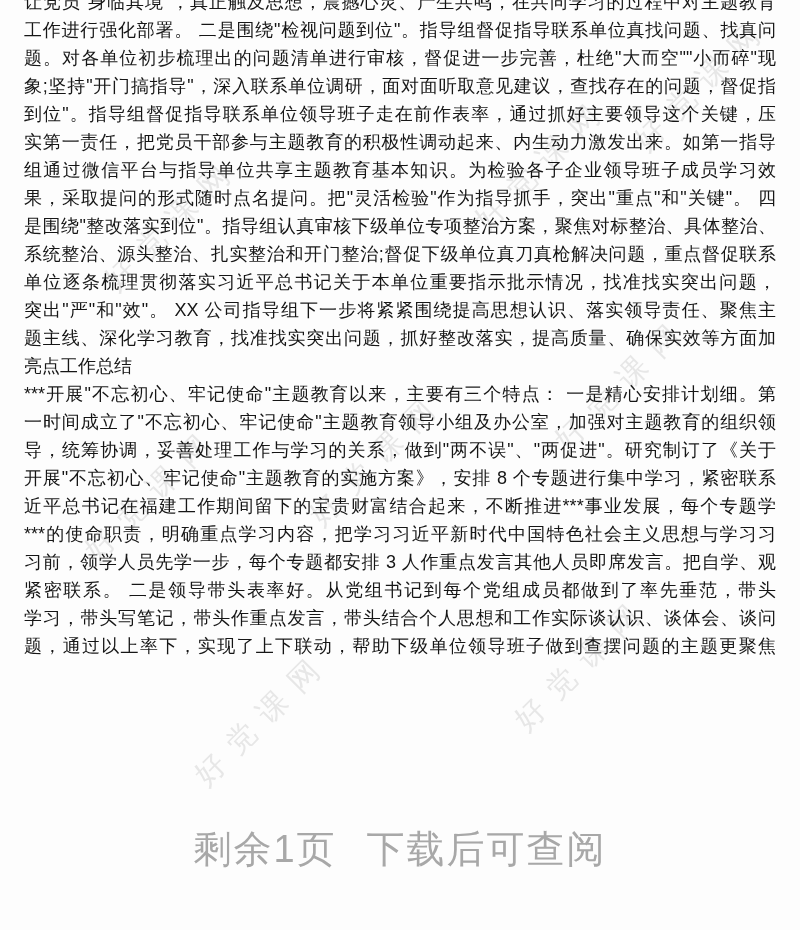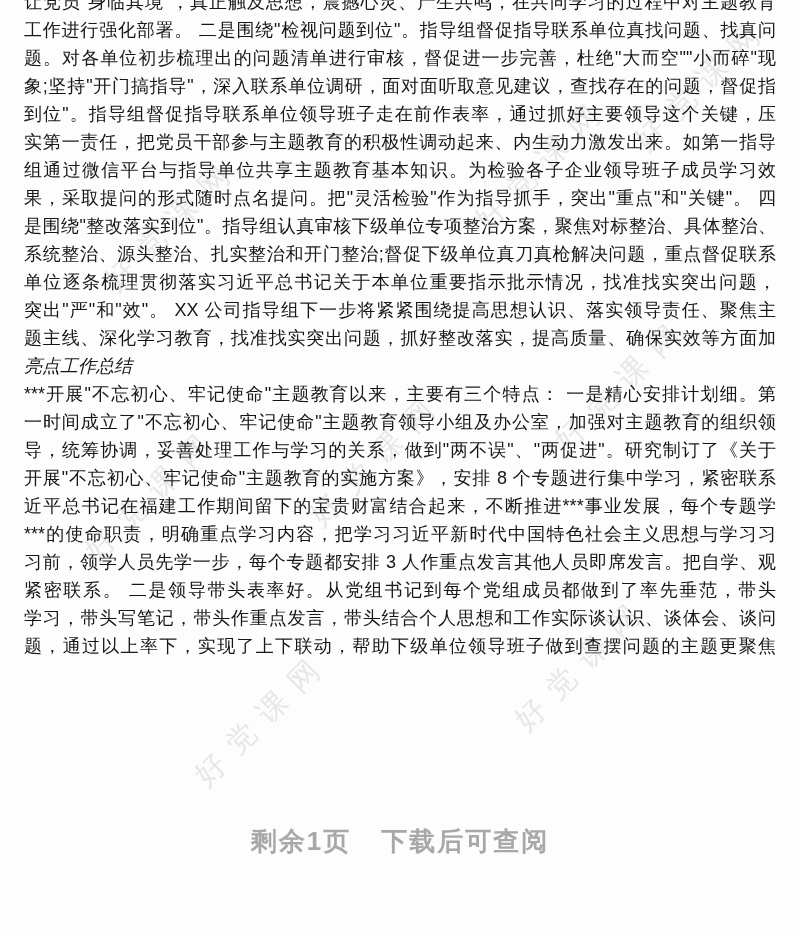--- a/index.html
+++ b/index.html
@@ -46,35 +46,34 @@
     line-height: 28px;
     font-size: 18px;
     text-align: justify;
     text-align-last: justify;
     overflow: hidden;
     white-space: normal;
   }
   .text-line.no-justify {
     text-align: left;
     text-align-last: left;
-    font-style: italic;
   }
   
   .page-footer {
     position: absolute;
     left: 0;
     right: 0;
     top: 824px;
     z-index: 2;
     display: flex;
     justify-content: center;
     align-items: flex-start;
     gap: 30px;
-    font-size: 26px;
-    font-weight: bold;
+    font-size: 38px;
+    font-weight: normal;
     color: #a8a8a8;
     letter-spacing: 2px;
   }
 </style>
 </head>
 <body>
 
 <div class="page">
 
   <div class="watermark-layer">

